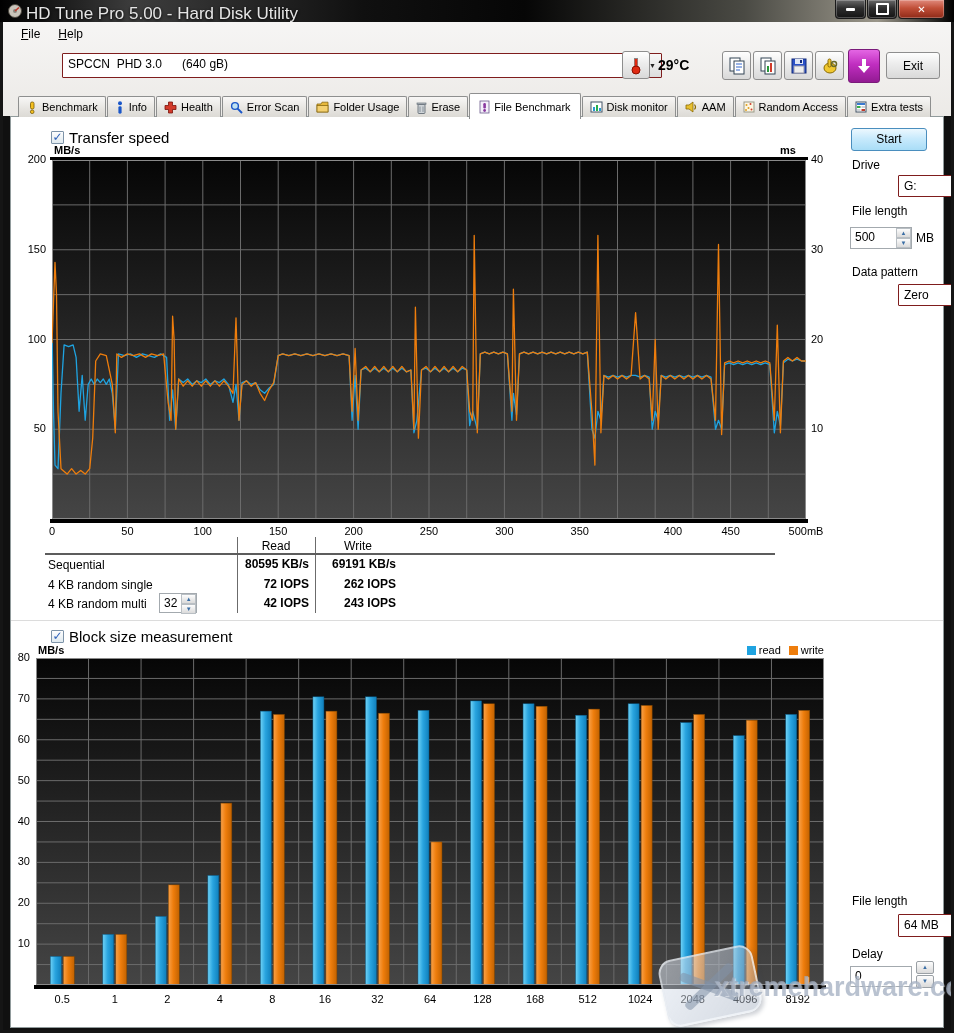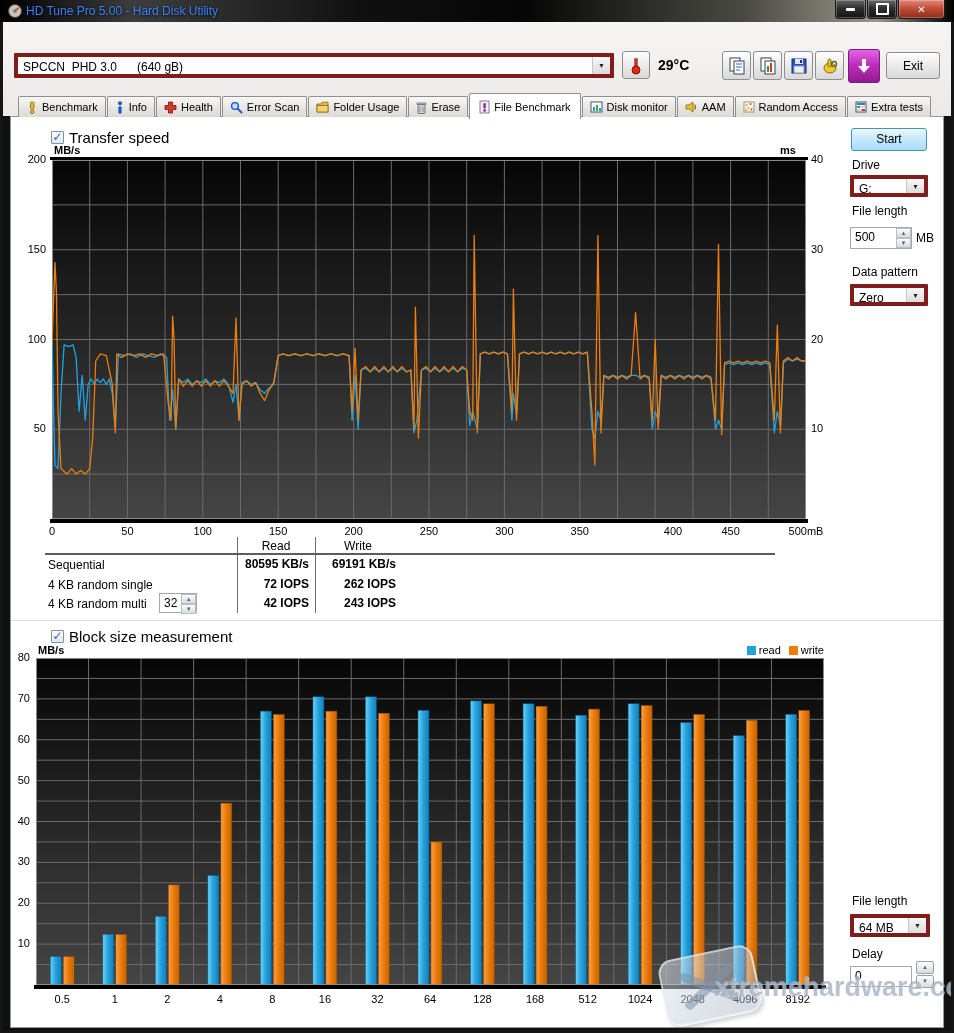--- a/index.html
+++ b/index.html
@@ -2,35 +2,35 @@
 <html><head>
 <meta charset="utf-8">
 <style>
   html,body{margin:0;padding:0;width:954px;height:1033px;overflow:hidden;background:#111;
     font-family:"Liberation Sans","DejaVu Sans",sans-serif;-webkit-font-smoothing:antialiased;}
   #win{position:absolute;left:0;top:0;width:954px;height:1033px;background:#101010;}
   .abs{position:absolute;}
   
   .titlebar{left:0;top:0;width:954px;height:22px;
     background:linear-gradient(90deg,#000 0%,#3d3d3d 14%,#101010 38%,#060606 55%,#4a4a44 78%,#9a968a 92%,#000 100%);}
-  .title-text{left:26px;top:4px;color:#3b82f6;font-size:12px;text-shadow:0 1px 3px #000;white-space:nowrap;}
+  .title-text{left:26px;top:4px;color:#e5e5e5;font-size:17px;text-shadow:0 1px 3px #000;white-space:nowrap;}
   .winbtns{right:9px;top:0;display:flex;}
   .winbtn{height:18px;border:1px solid #1a1a1a;border-top:none;border-radius:0 0 4px 4px;
     background:linear-gradient(#6a6a6a,#2e2e2e 45%,#141414);display:flex;align-items:center;justify-content:center;
     color:#fff;font-size:10px;margin-left:1px;box-shadow:inset 0 0 0 1px rgba(255,255,255,.25);}
   .winbtn.close{background:linear-gradient(#e08a7c,#c14f38 45%,#8f2a18);width:45px;}
   .glyph-min{width:9px;height:3px;background:#fff;border-radius:1px;}
   .glyph-max{width:9px;height:8px;border:2px solid #fff;border-radius:1px;}
   .chrome{left:3px;top:22px;width:948px;height:94px;background:linear-gradient(#f6f5f4,#eceae7);}
   .frame{left:0;top:22px;width:954px;height:1011px;border:3px solid #151515;border-top:none;box-sizing:border-box;pointer-events:none;z-index:50;}
   .menubar{left:3px;top:22px;width:948px;height:24px;display:flex;align-items:center;padding-left:9px;box-sizing:border-box;}
   .menu-item{font-size:12px;color:#000;padding:3px 9px;}
   .menu-item::first-letter{text-decoration:underline;}
   
-  .combo{background:#fff;border:4px solid #7f1d1d;display:flex;align-items:stretch;box-sizing:border-box;border-radius:1px;}
+  .combo{background:#fff;border:1px solid #7f1d1d;display:flex;align-items:stretch;box-sizing:border-box;border-radius:1px;margin-left:48px;}
   .combo .txt{flex:1;padding:3px 5px 0 5px;font-size:12px;white-space:pre;overflow:hidden;color:#000;}
   .combo .arr{width:17px;background:linear-gradient(#f7f7f7,#dcdcdc);border-left:1px solid #c6c6c6;
     display:flex;align-items:center;justify-content:center;font-size:7px;color:#222;}
   .btn{background:linear-gradient(#fefefe,#ececec 45%,#d9d9d9);border:1px solid #8e8e8e;border-radius:3px;
     display:flex;align-items:center;justify-content:center;box-sizing:border-box;}
   .btn.exit{font-size:12px;color:#000;}
   .temp-text{font-size:14px;font-weight:bold;color:#000;}
   
   .tabbar{left:18px;top:93px;height:24px;display:flex;align-items:flex-end;z-index:6;}
   .tab{display:flex;align-items:center;gap:4px;padding:0 7px;height:21px;
@@ -97,20 +97,24 @@
     <div class="winbtn" style="width:28px;">
         <span class="glyph-max"></span>
       </div>
     <div class="winbtn close">
         <span style="font-weight:bold;">✕</span>
       </div>
   </div>
 
   <div class="abs chrome"></div>
 
+  <div class="abs menubar">
+    <span class="menu-item">File</span>
+    <span class="menu-item">Help</span>
+  </div>
 
   <div class="abs combo" style="left:14px;top:53px;width:600px;height:25px;z-index:2;">
     <span class="txt">SPCCN  PHD 3.0      (640 gB)</span>
     <span class="arr">▼</span>
   </div>
   <div class="abs btn" style="left:622px;top:51px;width:28px;height:28px;z-index:2;">
     <svg width="12" height="20">
         <line x1="6" y1="3" x2="6" y2="13" stroke="#888" stroke-width="4"></line>
         <line x1="6" y1="4" x2="6" y2="13" stroke="#e02a12" stroke-width="2.5"></line>
         <circle cx="6" cy="15" r="4" fill="#e02a12" stroke="#8a0f00"></circle>

